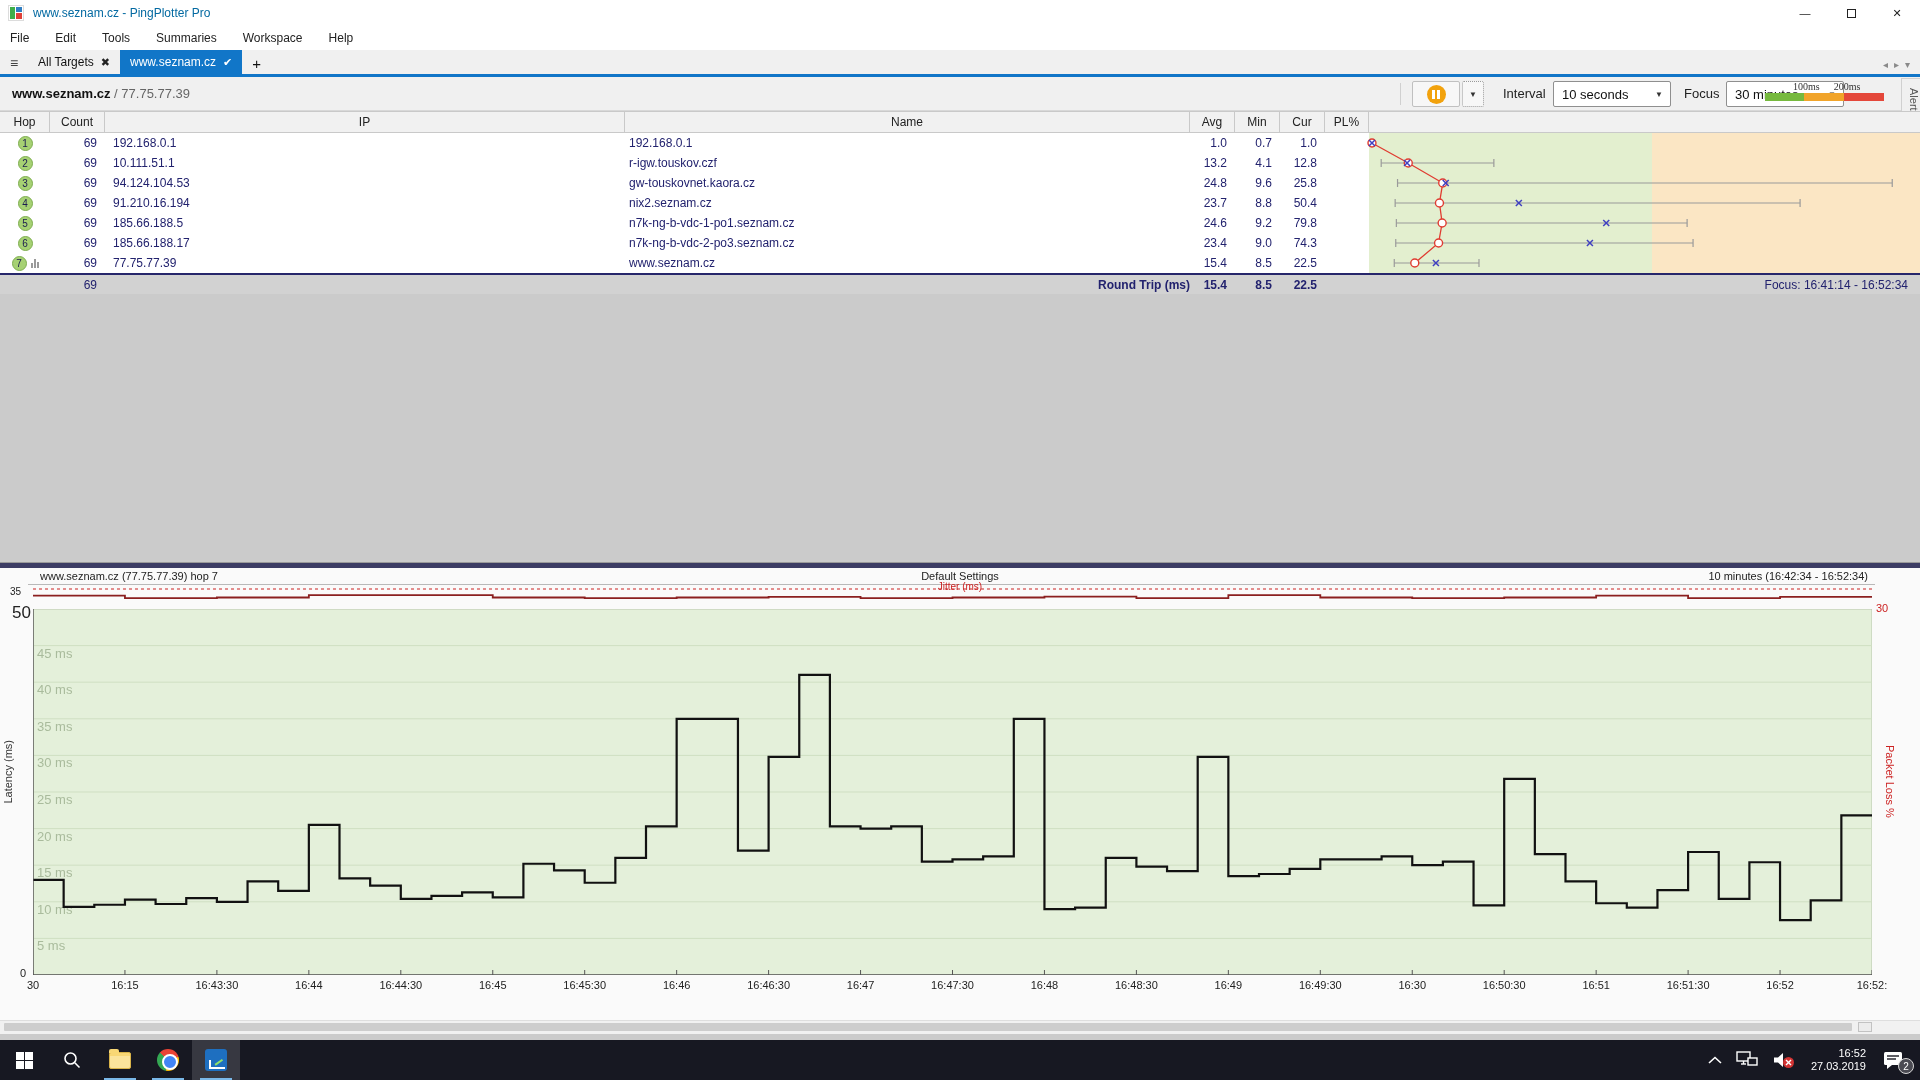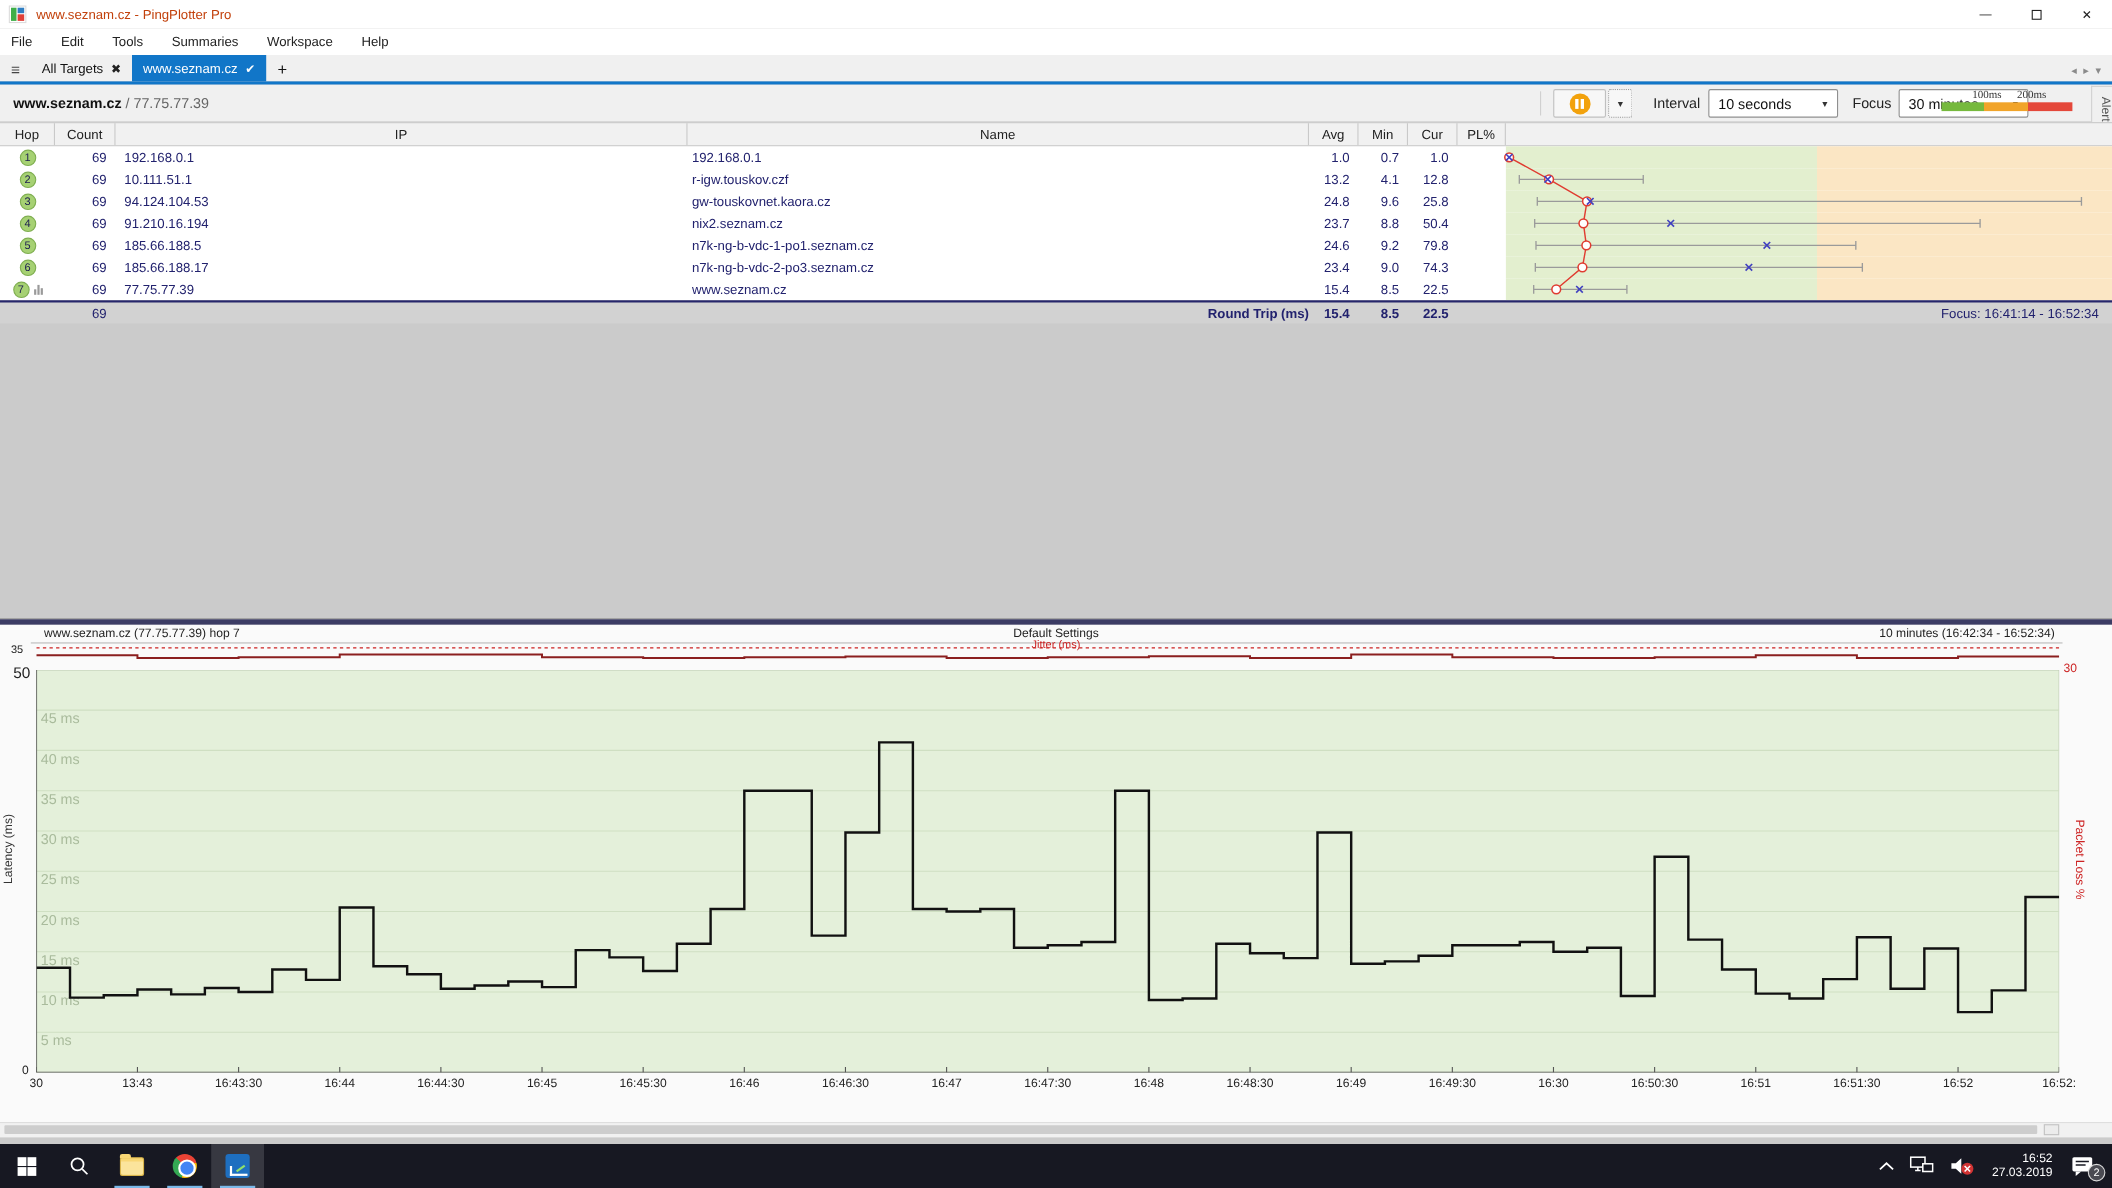--- a/index.html
+++ b/index.html
@@ -4,21 +4,21 @@
 <style>
   * { box-sizing: border-box; margin: 0; padding: 0; }
   html,body { width:1920px; height:1080px; overflow:hidden; }
   body { font-family:"Liberation Sans", sans-serif; background:#cbcbcb; position:relative; }
   .abs { position:absolute; }
 
   
   .titlebar { left:0; top:0; width:1920px; height:26px; background:#ffffff; display:flex; align-items:center; }
   .app-icon { width:16px; height:16px; margin-left:8px; position:relative; background:#fff; border:1px solid #dcdcdc; }
   .app-icon i { position:absolute; }
-  .app-title { margin-left:9px; font-size:12px; color:#c2410c; }
+  .app-title { margin-left:9px; font-size:12px; color:#0369a1; }
   .win-btns { margin-left:auto; display:flex; height:100%; }
   .win-btn { width:46px; height:100%; display:flex; align-items:center; justify-content:center; font-size:11px; color:#222; }
   .win-btn .maxbox { width:9px; height:9px; border:1px solid #222; }
 
   
   .menubar { left:0; top:26px; width:1920px; height:24px; background:#ffffff; display:flex; align-items:center; gap:26px; padding-left:10px; font-size:12px; color:#222; }
   .menubar span { cursor:default; }
 
   
   .tabbar { left:0; top:50px; width:1920px; height:24px; background:#f0f0f0; display:flex; align-items:flex-end; }
@@ -84,21 +84,21 @@
   .tl-sep { left:0; top:562px; width:1920px; height:1px; background:#9a9a9a; }
   .tl-navy { left:0; top:563px; width:1920px; height:5px; background:#3c3c64; }
   .tl-bg { left:0; top:568px; width:1920px; height:452px; background:#fafafa; }
   .tl-head { left:0; top:568px; width:1920px; height:15px; font-size:11px; color:#222; }
   .tl-head .l { position:absolute; left:40px; top:2px; }
   .tl-head .c { position:absolute; left:0; width:1920px; text-align:center; top:2px; }
   .tl-head .r { position:absolute; right:52px; top:2px; }
   .jitter-strip { left:28px; top:584px; width:1847px; height:19px; border-top:1px solid #b9b9b9; }
   .jit-35 { left:10px; top:586px; font-size:10px; color:#222; }
   .jit-label { left:0; top:581px; width:1920px; text-align:center; font-size:10px; color:#cc2222; }
-  .plot-y50 { left:12px; top:603px; font-size:14px; color:#222; }
+  .plot-y50 { left:12px; top:603px; font-size:17px; color:#222; }
   .plot-y0 { left:20px; top:967px; font-size:11px; color:#222; }
   .ylabel { left:2px; top:740px; font-size:11px; color:#333; writing-mode:vertical-rl; transform:rotate(180deg); }
   .r30 { left:1876px; top:602px; font-size:11px; color:#cc2222; }
   .rlabel { left:1884px; top:745px; font-size:11px; color:#cc2222; writing-mode:vertical-rl; }
   .xlabels { left:0; top:979px; width:1920px; height:14px; font-size:11px; color:#222; }
   .xlabels span { position:absolute; transform:translateX(-50%); white-space:nowrap; }
 
   
   .hscroll { left:0; top:1020px; width:1920px; height:14px; background:#f1f1f1; border-top:1px solid #dedede; }
   .hthumb { left:4px; top:1023px; width:1848px; height:8px; background:#cdcdcd; border-radius:1px; }
@@ -430,21 +430,21 @@
     <line x1="1287.3" y1="361" x2="1287.3" y2="366" stroke="#555" stroke-width="1"></line>
     <line x1="1379.25" y1="361" x2="1379.25" y2="366" stroke="#555" stroke-width="1"></line>
     <line x1="1471.2" y1="361" x2="1471.2" y2="366" stroke="#555" stroke-width="1"></line>
     <line x1="1563.1499999999999" y1="361" x2="1563.1499999999999" y2="366" stroke="#555" stroke-width="1"></line>
     <line x1="1655.1000000000001" y1="361" x2="1655.1000000000001" y2="366" stroke="#555" stroke-width="1"></line>
     <line x1="1747.05" y1="361" x2="1747.05" y2="366" stroke="#555" stroke-width="1"></line>
     <line x1="1839" y1="361" x2="1839" y2="366" stroke="#555" stroke-width="1"></line>
   </svg>
 <div class="abs xlabels" id="xlabels">
     <span style="left: 33px;">30</span>
-    <span style="left: 124.95px;">13:43</span>
+    <span style="left: 124.95px;">16:15</span>
     <span style="left: 216.9px;">16:43:30</span>
     <span style="left: 308.85px;">16:44</span>
     <span style="left: 400.8px; text-align: center;">16:44:30</span>
     <span style="left: 492.75px;">16:45</span>
     <span style="left: 584.7px;">16:45:30</span>
     <span style="left: 676.65px;">16:46</span>
     <span style="left: 768.6px;">16:46:30</span>
     <span style="left: 860.55px;">16:47</span>
     <span style="left: 952.5px;">16:47:30</span>
     <span style="left: 1044.45px;">16:48</span>

